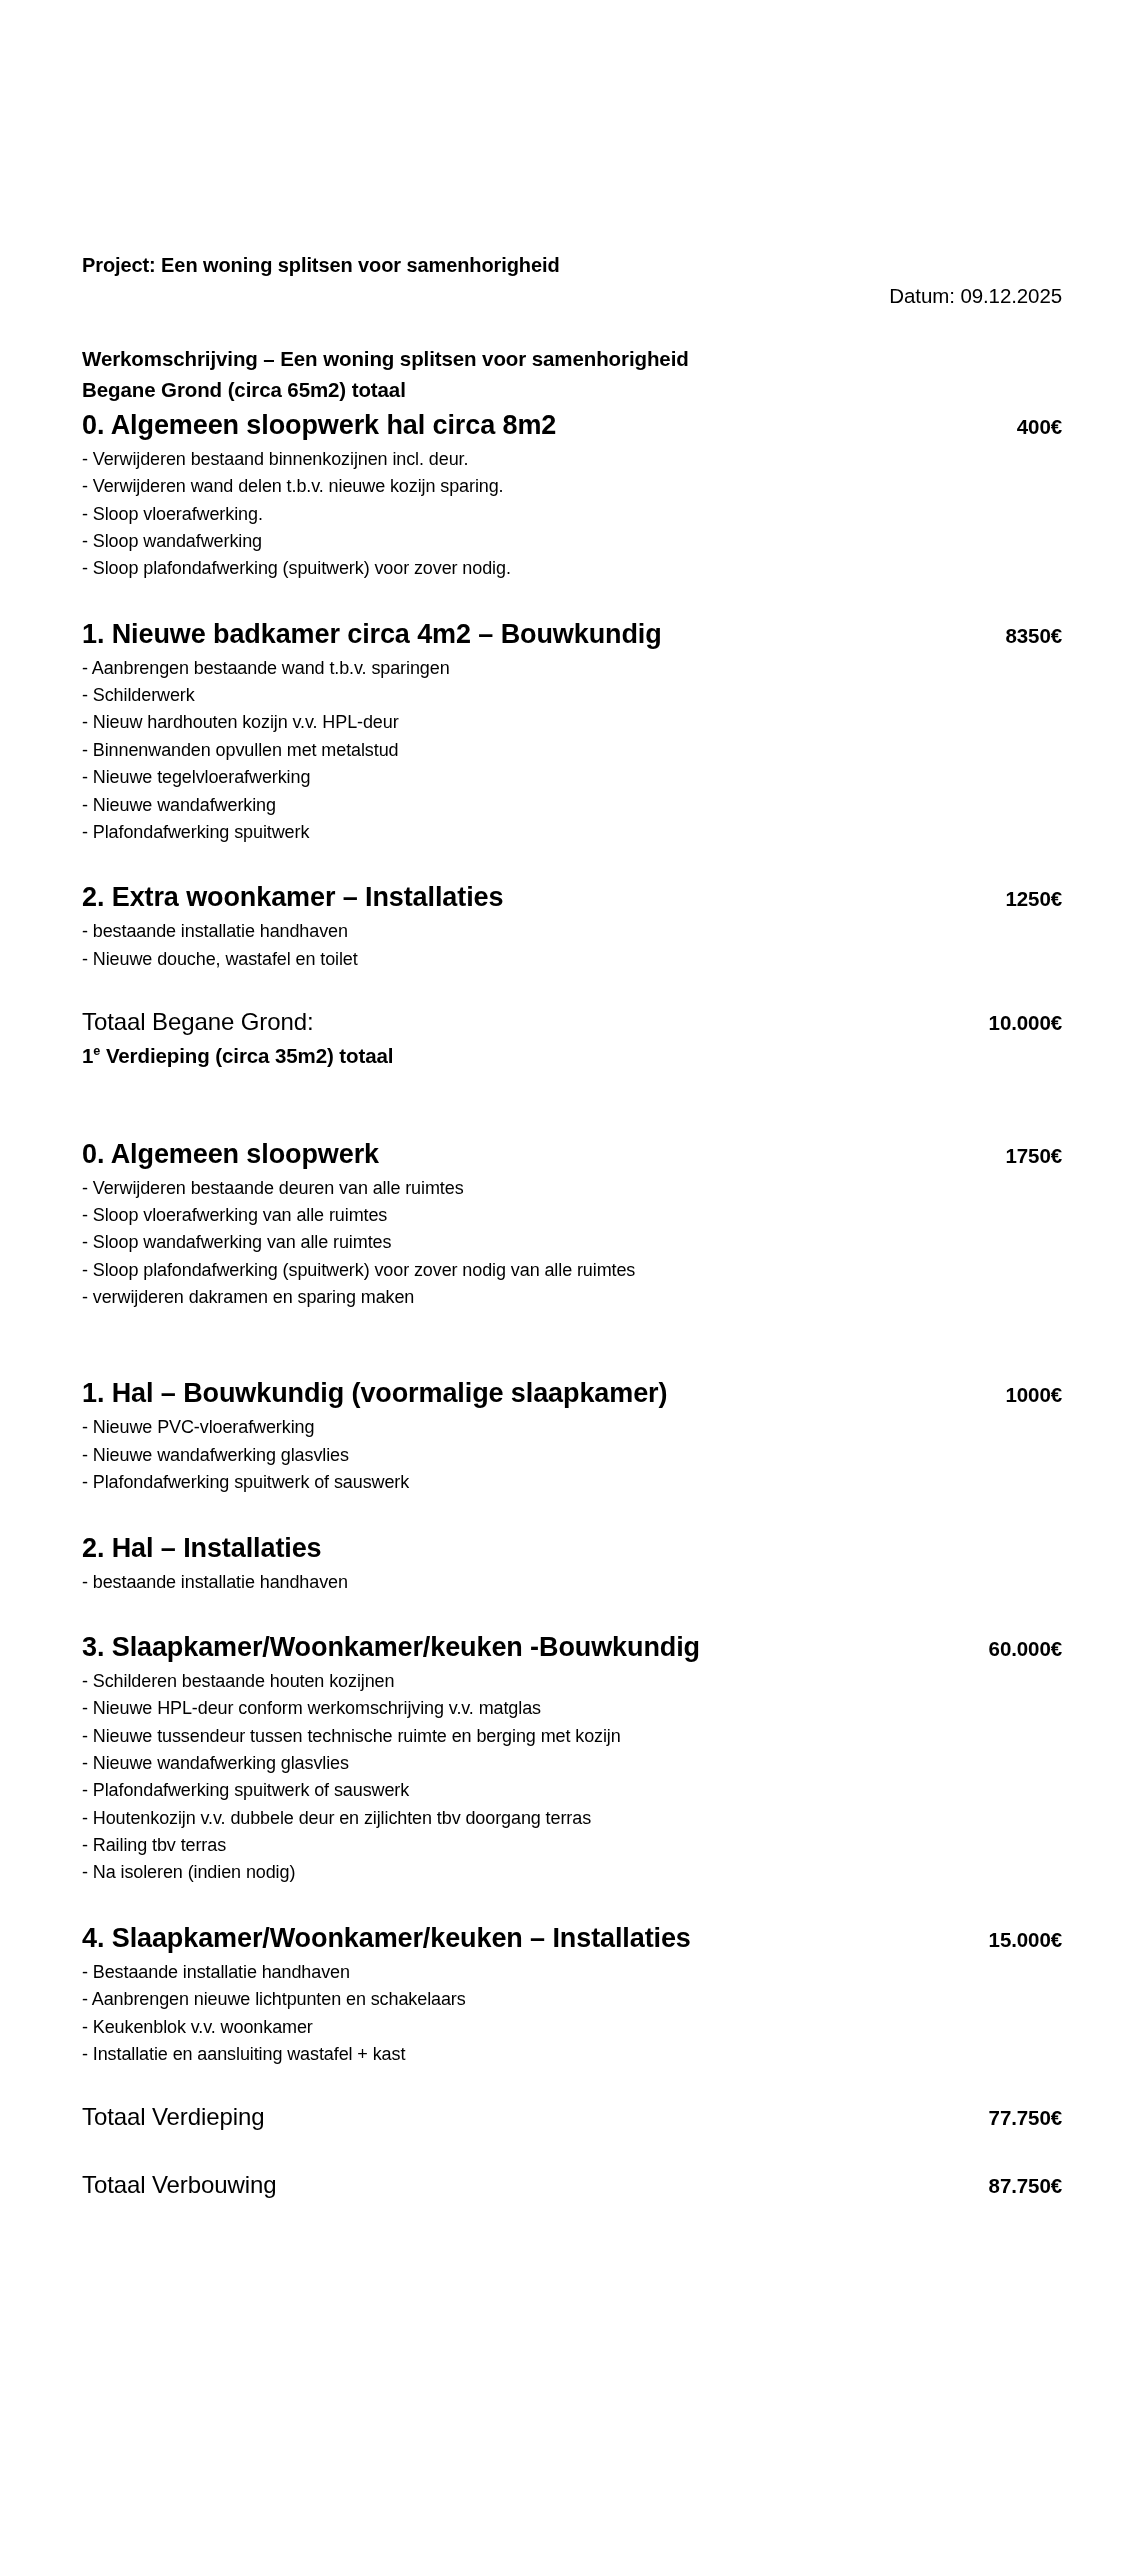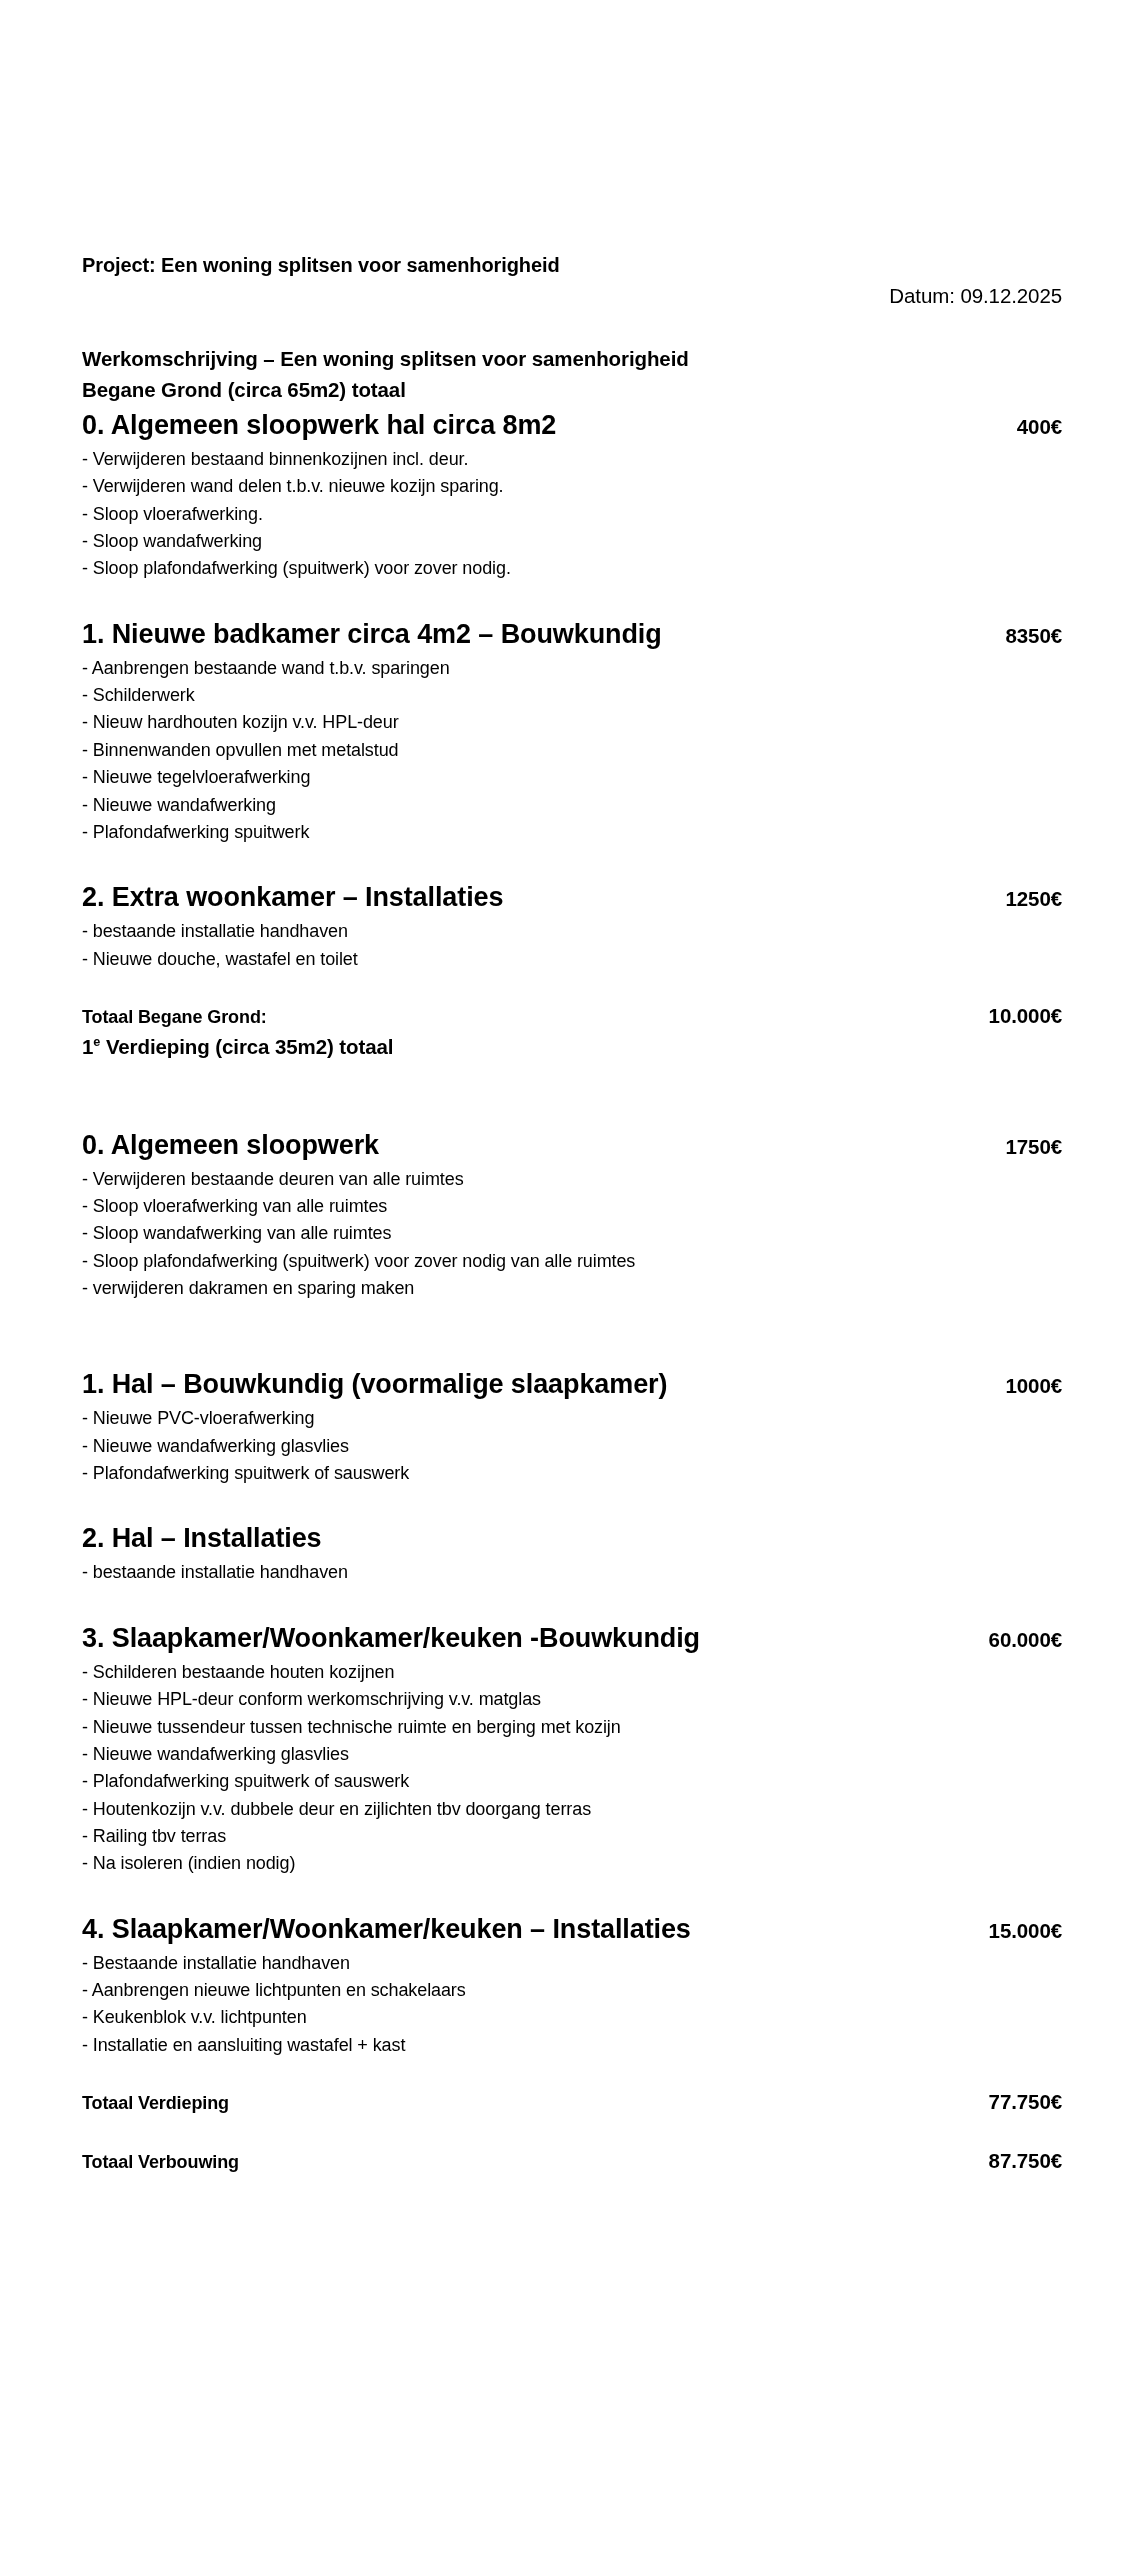--- a/index.html
+++ b/index.html
@@ -69,22 +69,22 @@
     line-height: 1.52;
     letter-spacing: -0.1px;
     white-space: nowrap;
   }
   .price {
     font-size: 20.5px;
     font-weight: bold;
     letter-spacing: -0.1px;
   }
   .total-head {
-    font-size: 18px;
-    font-weight: bold;
+    font-size: 24px;
+    font-weight: normal;
     line-height: 1.52;
     letter-spacing: -0.1px;
     text-align: right;
   }
   .sup {
     font-size: 0.62em;
     vertical-align: super;
     line-height: 0;
   }
   
@@ -211,21 +211,21 @@
 
   <div class="blank-line"></div>
 
   <div class="row">
     <span class="label section-head">4. Slaapkamer/Woonkamer/keuken – Installaties</span>
     <span class="price">15.000€</span>
   </div>
   <ul class="bullets">
     <li class="bullet">- Bestaande installatie handhaven</li>
     <li class="bullet">- Aanbrengen nieuwe lichtpunten en schakelaars</li>
-    <li class="bullet">- Keukenblok v.v. lichtpunten</li>
+    <li class="bullet">- Keukenblok v.v. woonkamer</li>
     <li class="bullet">- Installatie en aansluiting wastafel + kast</li>
   </ul>
 
   <div class="blank-line"></div>
 
   <div class="row">
     <span class="label total-head">Totaal Verdieping</span>
     <span class="price">77.750€</span>
   </div>
 

